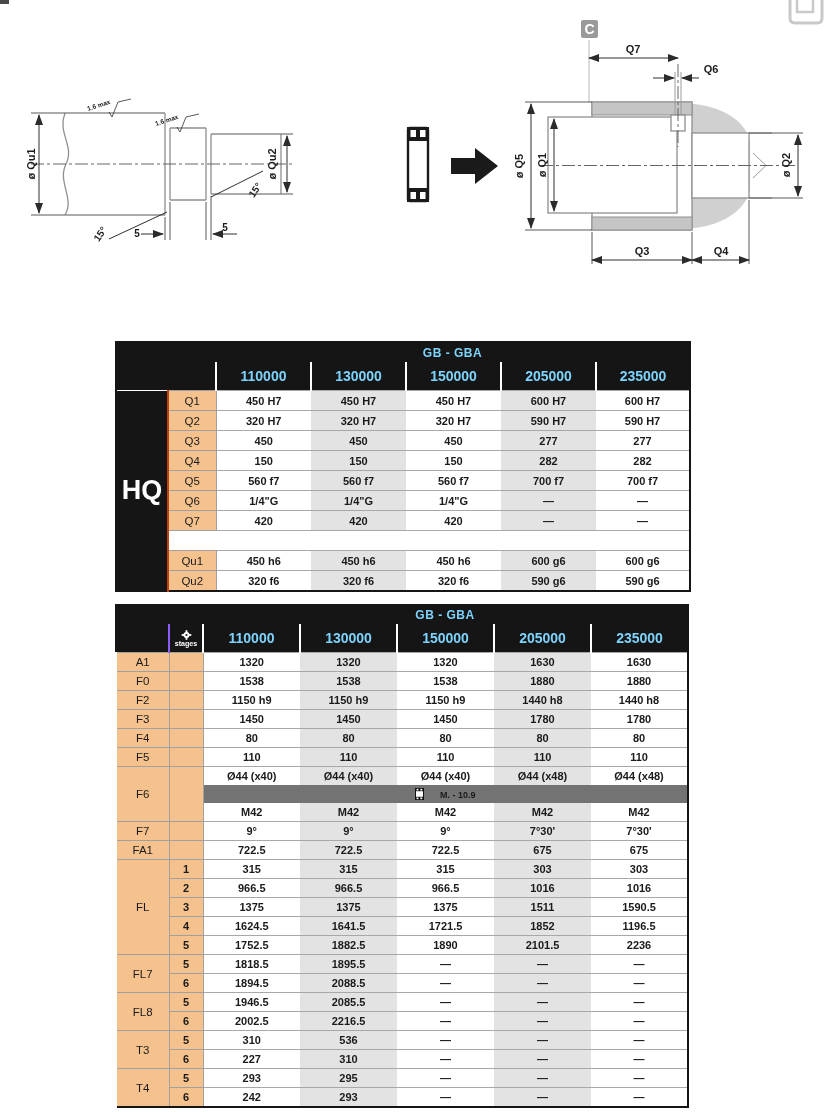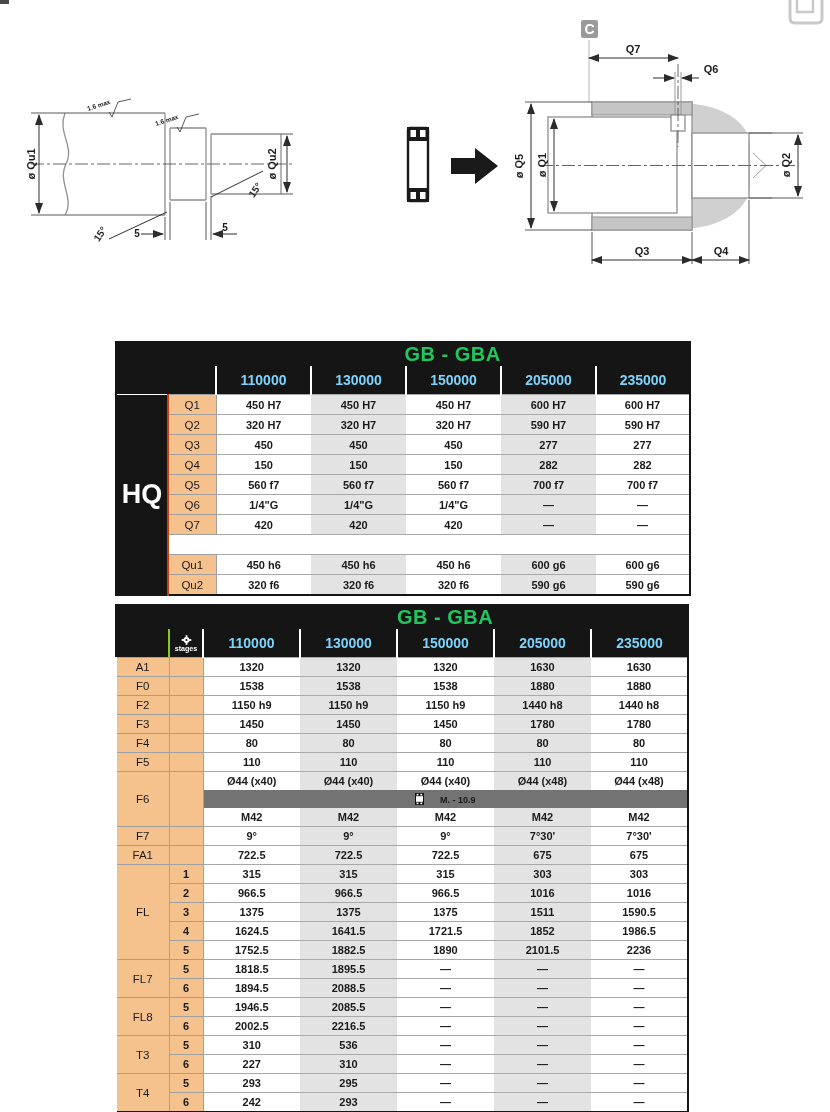--- a/index.html
+++ b/index.html
@@ -3,23 +3,23 @@
 <meta charset="utf-8">
 <style>
   html,body{margin:0;padding:0}
   body{width:830px;height:1112px;background:#fff;position:relative;overflow:hidden;
        font-family:"Liberation Sans",sans-serif;color:#1a1a1a}
   
   table.tbl{position:absolute;border-collapse:collapse;table-layout:fixed;
             border:2px solid #151515;background:#fff}
   .tbl td,.tbl th{padding:0;text-align:center;vertical-align:middle;white-space:nowrap;overflow:hidden}
   .title-blank,.hdr-blank{background:var(--header-black,#151515)}
-  .title-cell{background:var(--header-black,#151515);color:#22c55e;font-weight:bold;font-size:20px;height:24px;letter-spacing:.5px}
+  .title-cell{background:var(--header-black,#151515);color:#7dd3fc;font-weight:bold;font-size:12px;height:24px;letter-spacing:.5px}
   .col-th{background:var(--header-black,#151515);color:#7dd3fc;font-weight:bold;font-size:14px;height:28px;border-left:2px solid #fff}
-  .stages-th{background:var(--header-black,#151515);color:#fff;font-weight:bold;border-left:2px solid #84cc16;font-size:7px;line-height:7px;padding-top:2px}
+  .stages-th{background:var(--header-black,#151515);color:#fff;font-weight:bold;border-left:2px solid #8b5cf6;font-size:7px;line-height:7px;padding-top:2px}
   .stages-th .stages-lbl{display:block;font-size:7.5px;font-weight:bold;transform:scale(.95)}
   .side{background:var(--header-black,#151515);color:#fff;font-weight:bold;font-size:27px;border-right:2px solid #c2410c}
   .lbl{background:var(--accent-peach,#f5c28e);font-weight:normal;font-size:11.5px;border:1px solid #a0a0a0;border-left:2px solid #fff}
   .stg{background:var(--accent-peach,#f5c28e);font-weight:bold;font-size:11px;border:1px solid #a0a0a0}
   .val{font-weight:bold;font-size:11px;border-top:1px solid #a8a8a8;background:#fff}
   .stripe{background:var(--stripe-gray,#e3e3e3)}
   .nb{border-top:none}
   .spacer{height:8px;background:#fff;border-top:1px solid #a8a8a8}
   .merged{font-weight:bold;font-size:9px;border-top:none;text-align:center;background:#737373}
   .t1 td{height:19px}
@@ -430,21 +430,21 @@
         <td class="val">1375</td>
         <td class="val stripe">1511</td>
         <td class="val">1590.5</td>
       </tr>
       <tr>
         <td class="stg" rowspan="1">4</td>
         <td class="val">1624.5</td>
         <td class="val stripe">1641.5</td>
         <td class="val">1721.5</td>
         <td class="val stripe">1852</td>
-        <td class="val">1986.5</td>
+        <td class="val">1196.5</td>
       </tr>
       <tr>
         <td class="stg" rowspan="1">5</td>
         <td class="val">1752.5</td>
         <td class="val stripe">1882.5</td>
         <td class="val">1890</td>
         <td class="val stripe">2101.5</td>
         <td class="val">2236</td>
       </tr>
       <tr>

